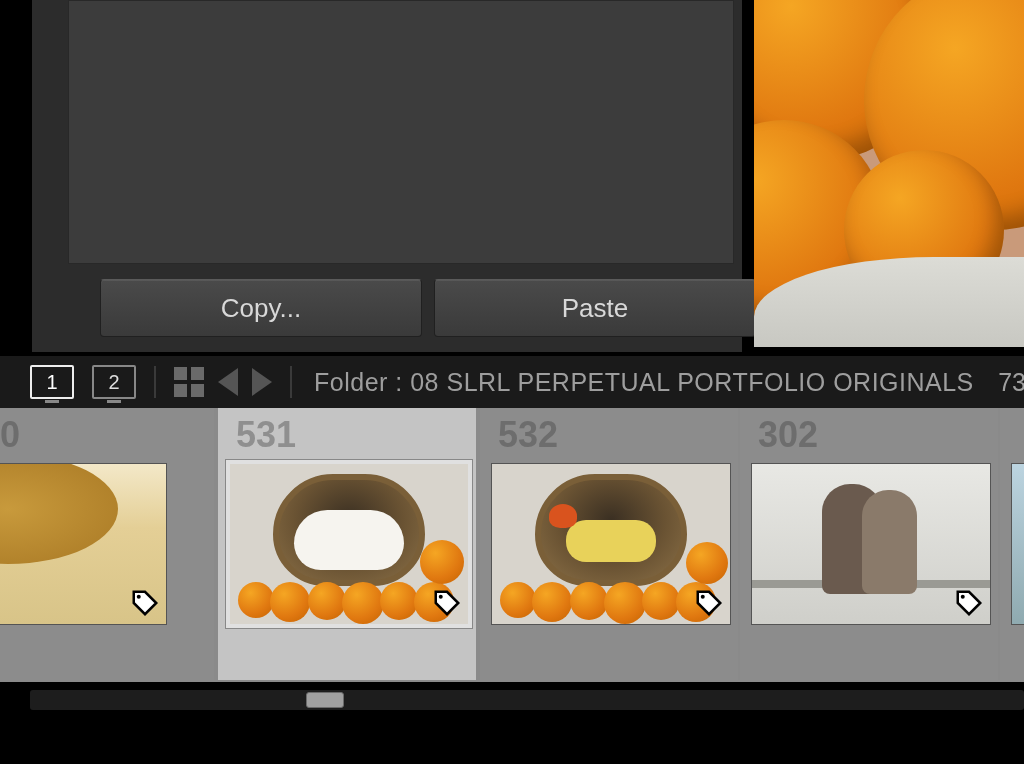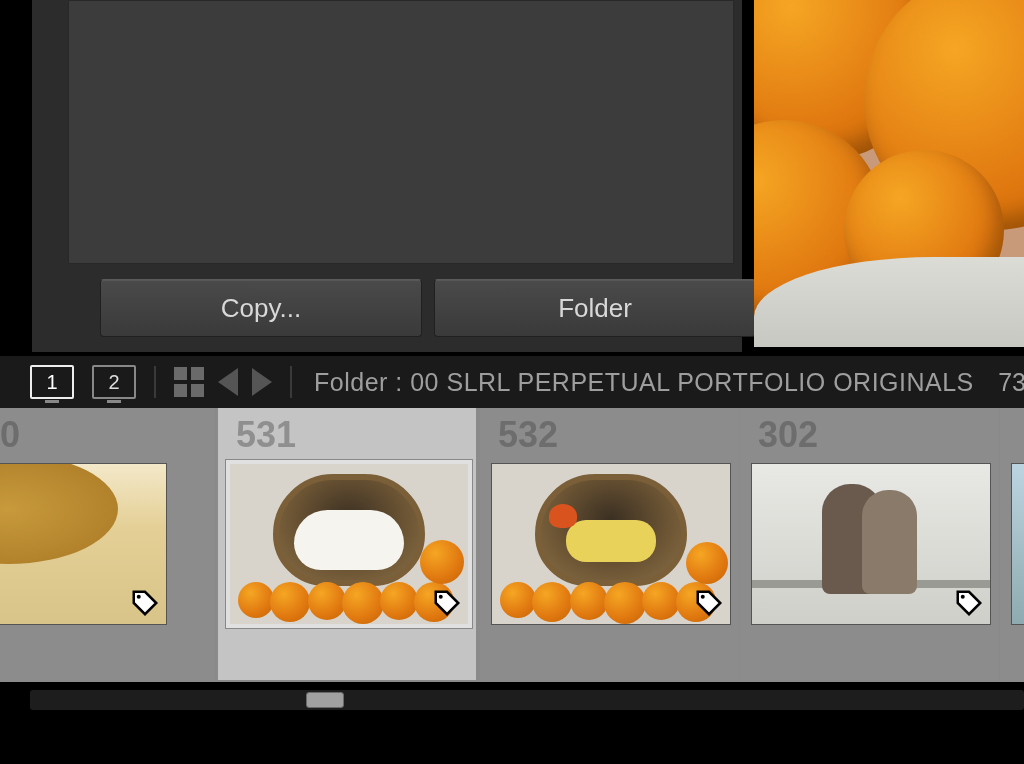--- a/index.html
+++ b/index.html
@@ -54,21 +54,21 @@
   .person2{position:absolute;bottom:30px;left:110px;width:55px;height:104px;background:#8a7a6a;border-radius:26px 26px 8px 8px;}
 </style>
 </head>
 <body>
 
 <div class="top-area">
   <div class="left-panel">
     <div class="panel-inner"></div>
     <div class="btn-row">
       <div class="btn">Copy...</div>
-      <div class="btn">Folder</div>
+      <div class="btn">Paste</div>
     </div>
   </div>
   <div class="preview">
     <div class="oranges-bg">
       <div class="orange" style="left:-40px;top:-60px;width:220px;height:220px;"></div>
       <div class="orange" style="left:110px;top:-30px;width:260px;height:260px;"></div>
       <div class="orange" style="left:-70px;top:120px;width:200px;height:200px;"></div>
       <div class="orange" style="left:90px;top:150px;width:160px;height:160px;"></div>
       <div class="cloth"></div>
     </div>
@@ -81,21 +81,21 @@
   <div class="sep"></div>
   <div class="grid-ico">
       <div></div>
       <div></div>
       <div></div>
       <div></div>
     </div>
   <div class="arrow l"></div>
   <div class="arrow r"></div>
   <div class="sep"></div>
-  <span class="folder-label"><span>Folder : </span><span>00 SLRL PERPETUAL PORTFOLIO ORIGINALS</span></span>
+  <span class="folder-label"><span>Folder : </span><span>08 SLRL PERPETUAL PORTFOLIO ORIGINALS</span></span>
   <span class="count">73</span>
 </div>
 
 <div class="strip-left-arrow"></div>
 
 <div class="filmstrip">
 
   <div class="cell" style="left:-48px;width:262px;">
     <div class="idx" style="left:48px;">0</div>
     <div class="thumb" style="left:-24px;">

